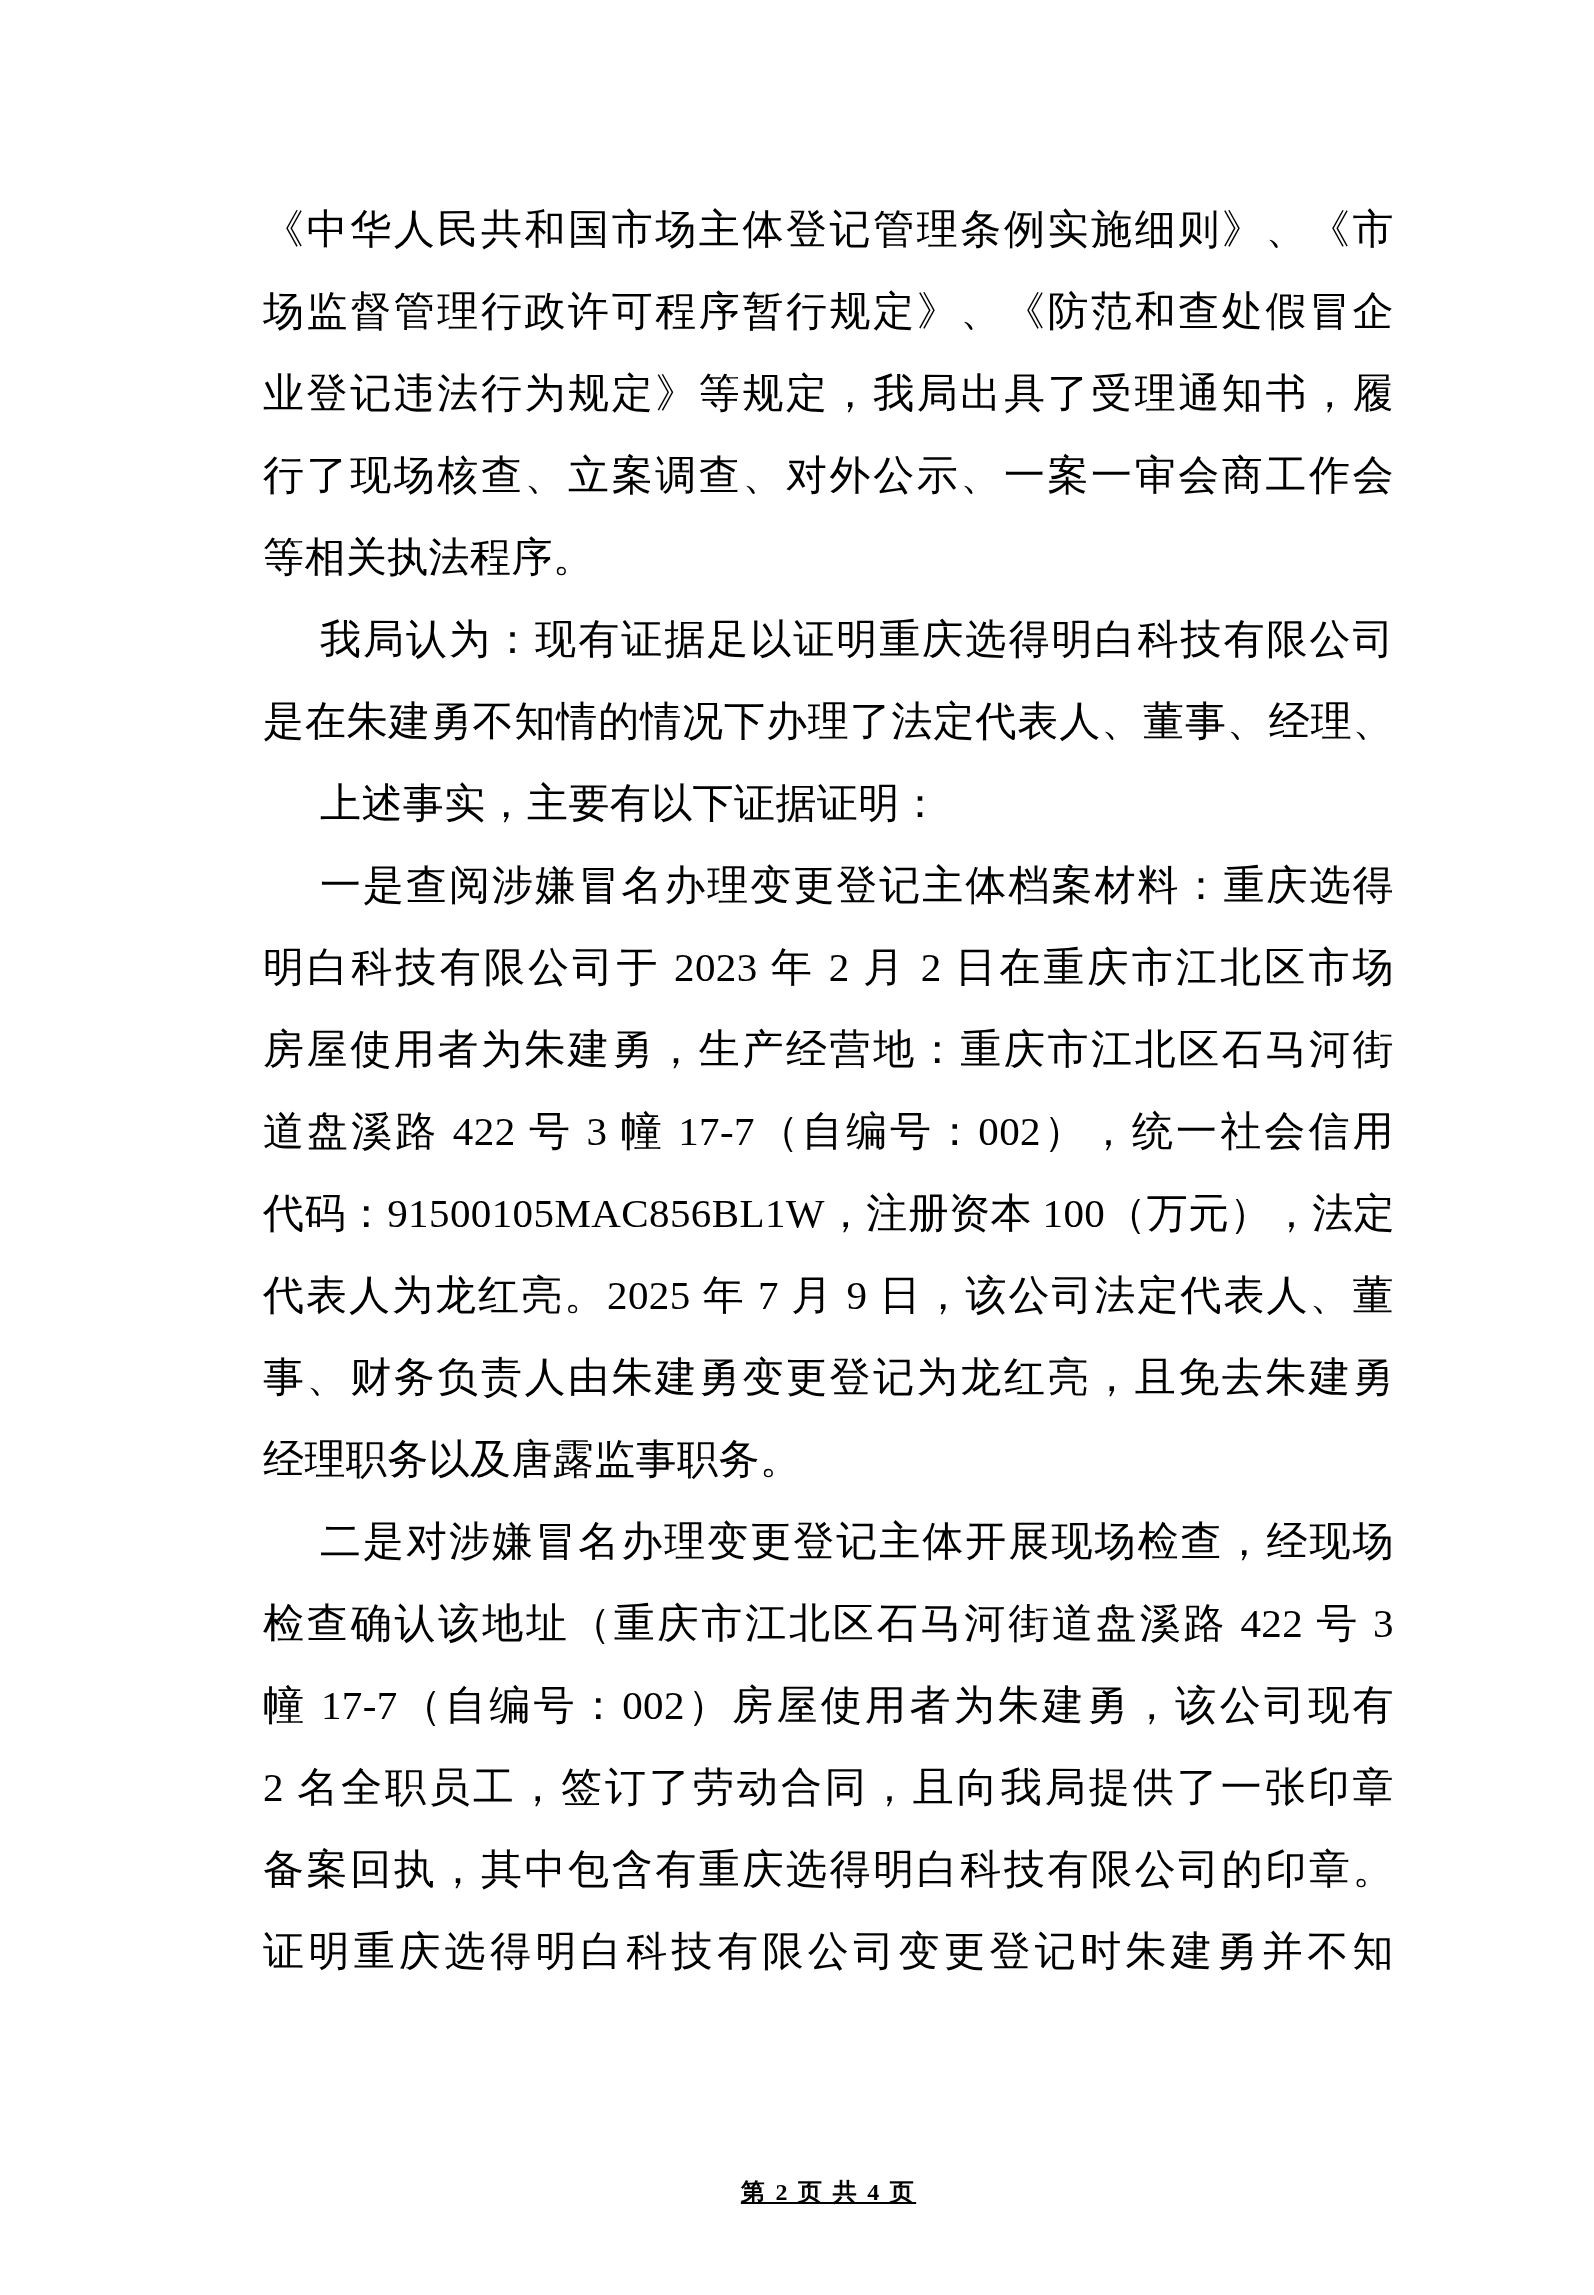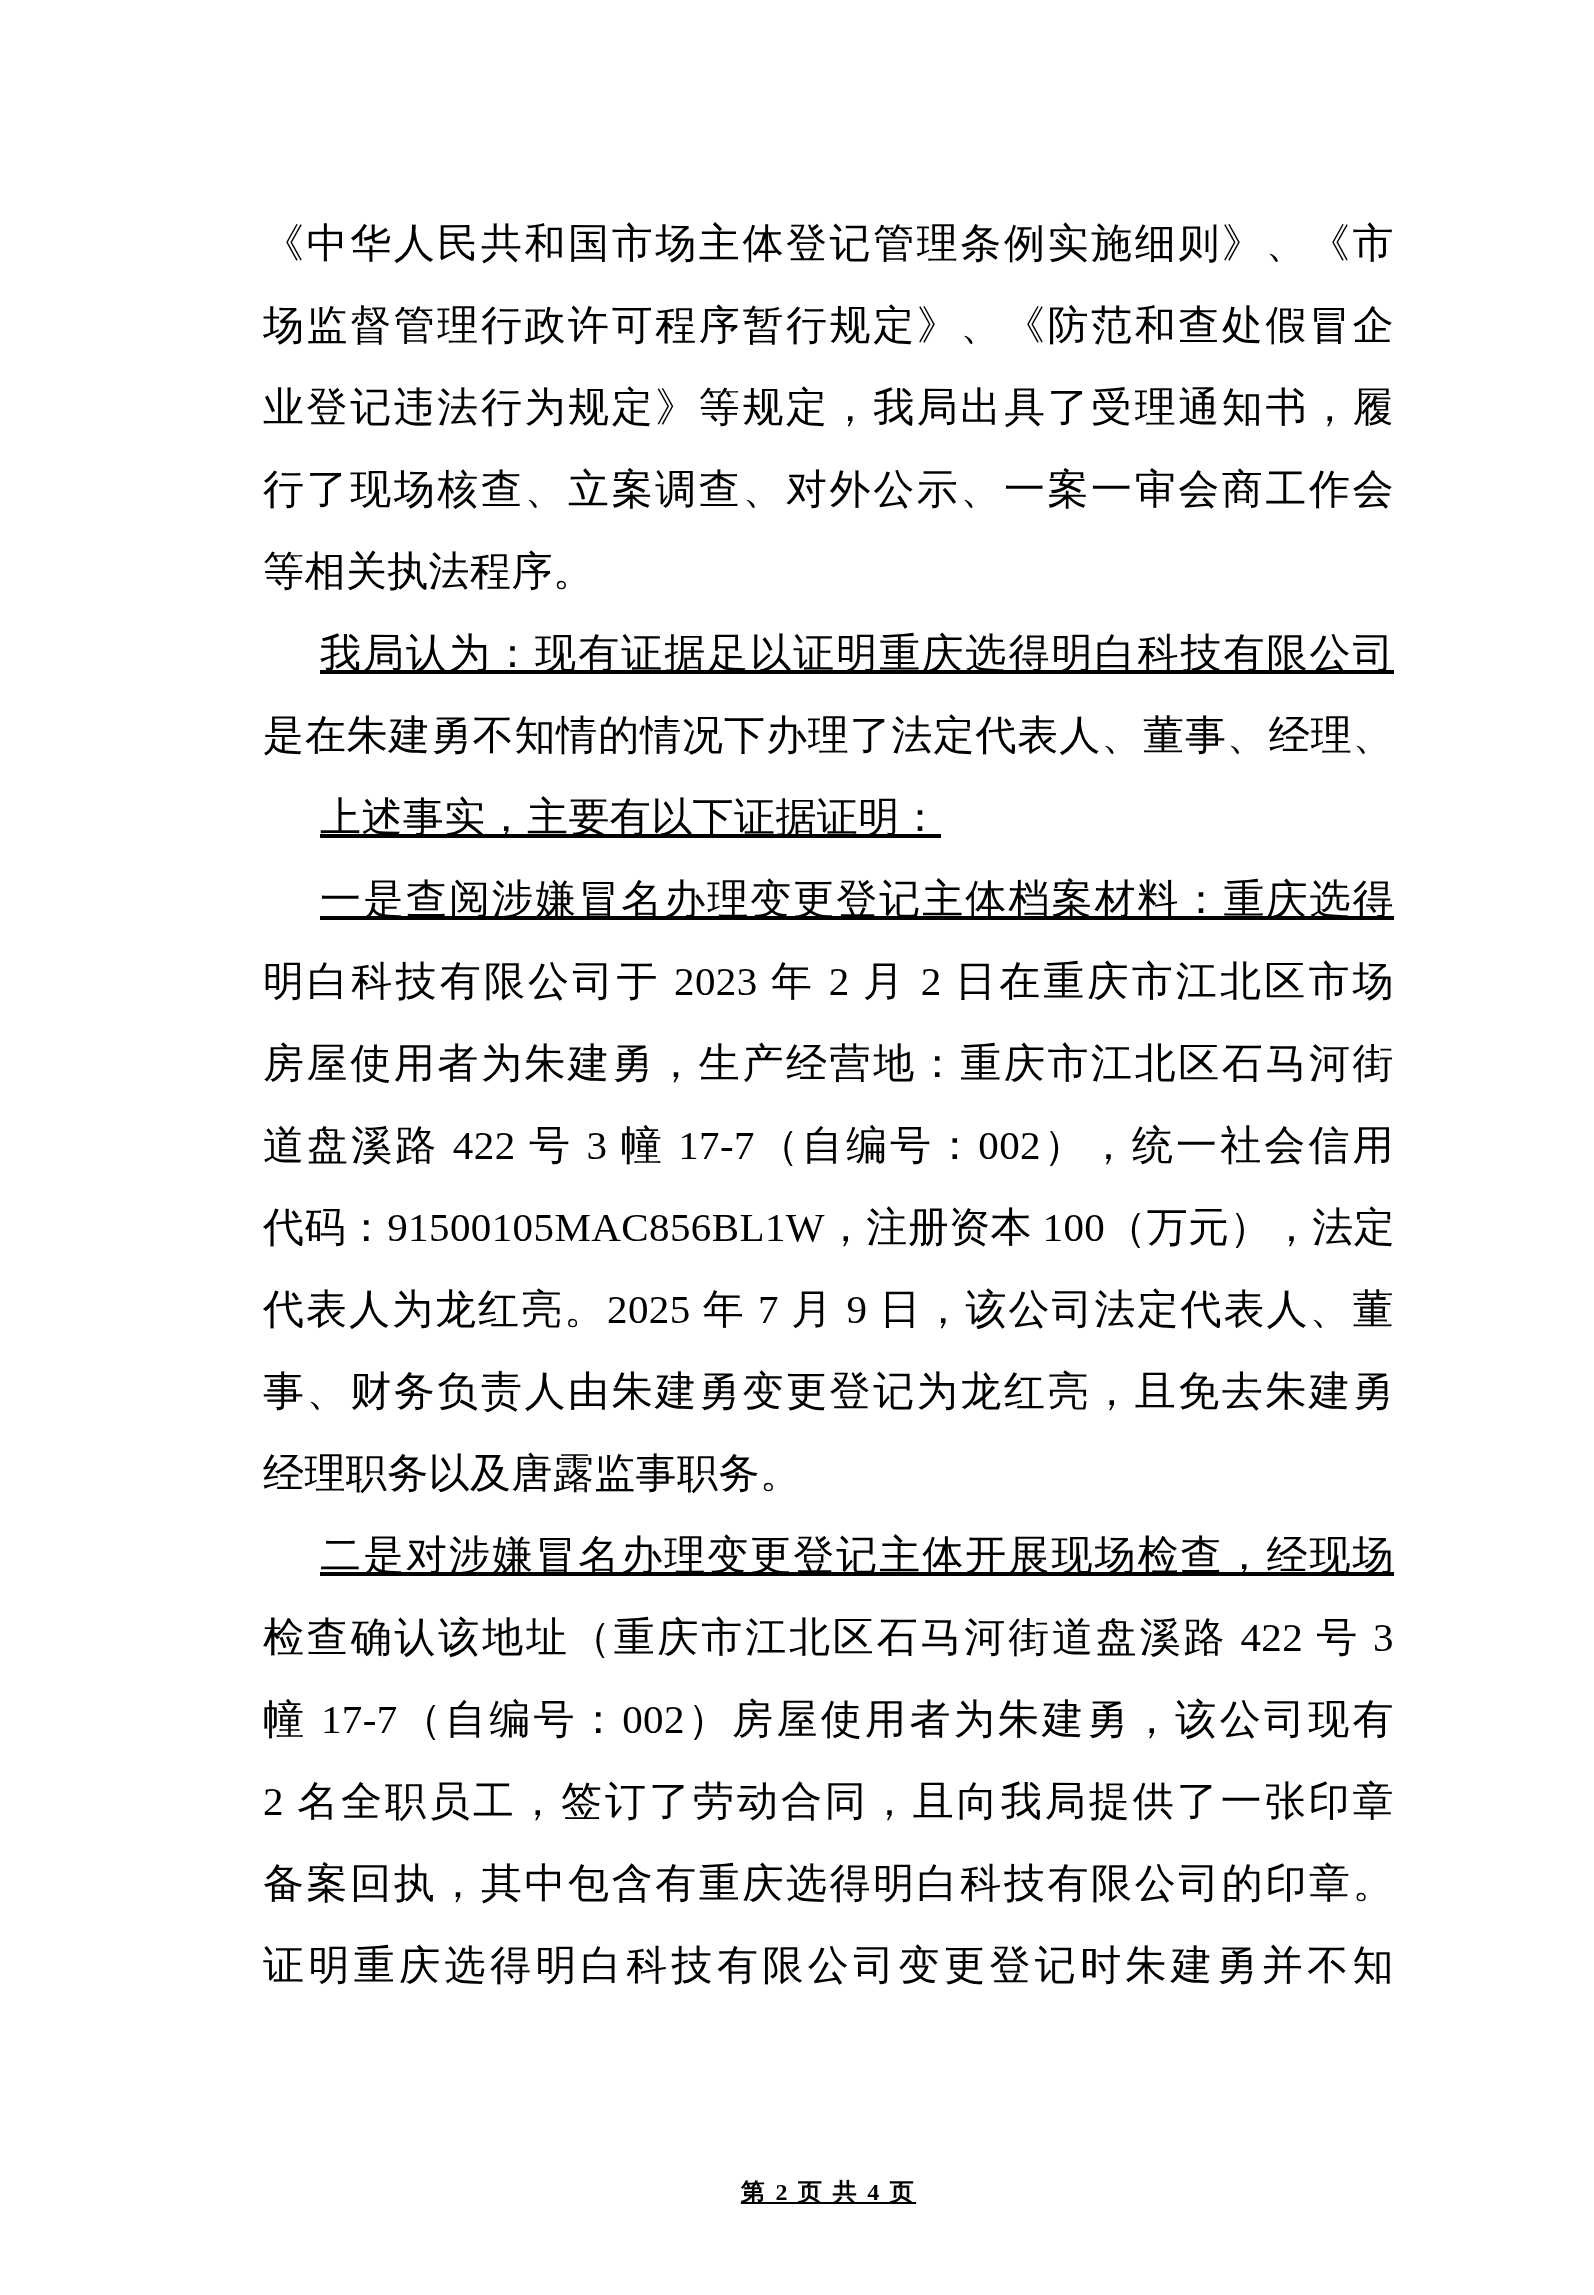--- a/index.html
+++ b/index.html
@@ -18,37 +18,36 @@
   .page {
     position: absolute;
     left: 0; top: 0;
     width: 1595px;
     height: 2295px;
     background: #ffffff;
   }
   .content {
     position: absolute;
     left: 263px;
-    top: 202px;
+    top: 188px;
     width: 1131px;
   }
   .line {
     font-size: 41px;
     height: 82px;
     line-height: 82px;
     white-space: nowrap;
     text-align: justify;
     text-align-last: justify;
     text-justify: inter-character;
     text-justify: distribute;
     letter-spacing: 0.4px;
   }
   .line.indent {
     text-indent: 57px;
-    text-decoration: underline;
   }
   .line.para-end {
     text-align: center;
     text-align-last: left;
   }
   .footer {
     position: absolute;
     left: 263px;
     top: 2177px;
     width: 1131px;

